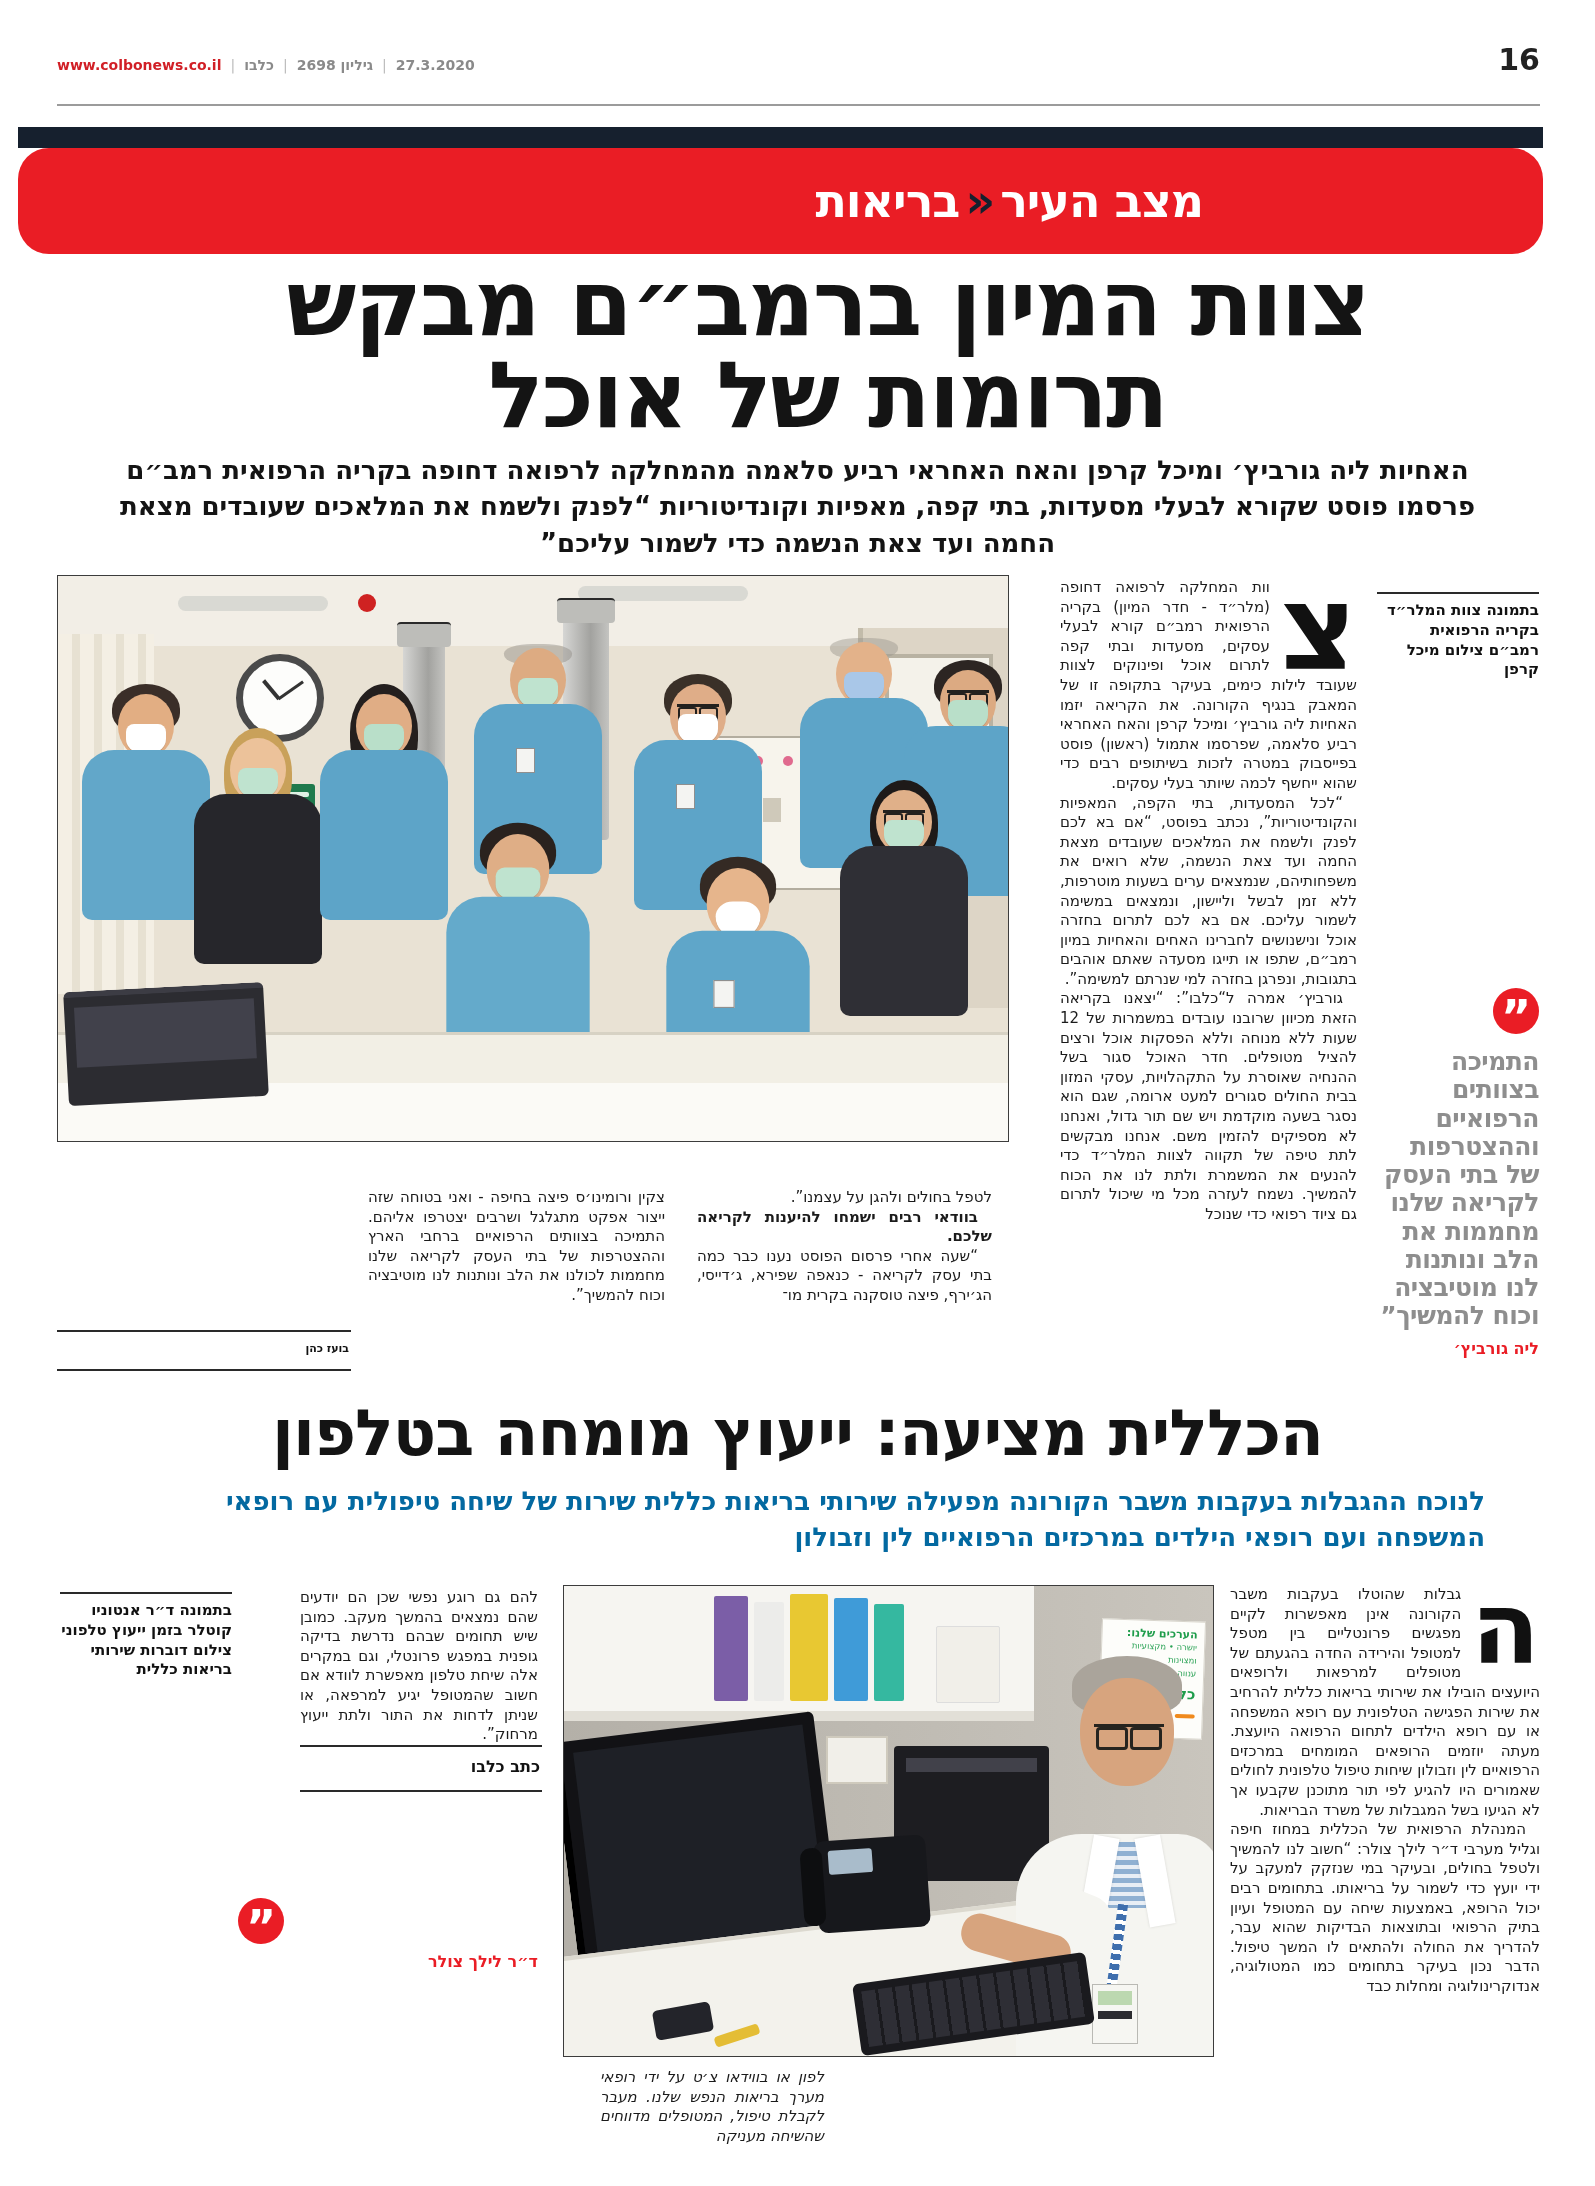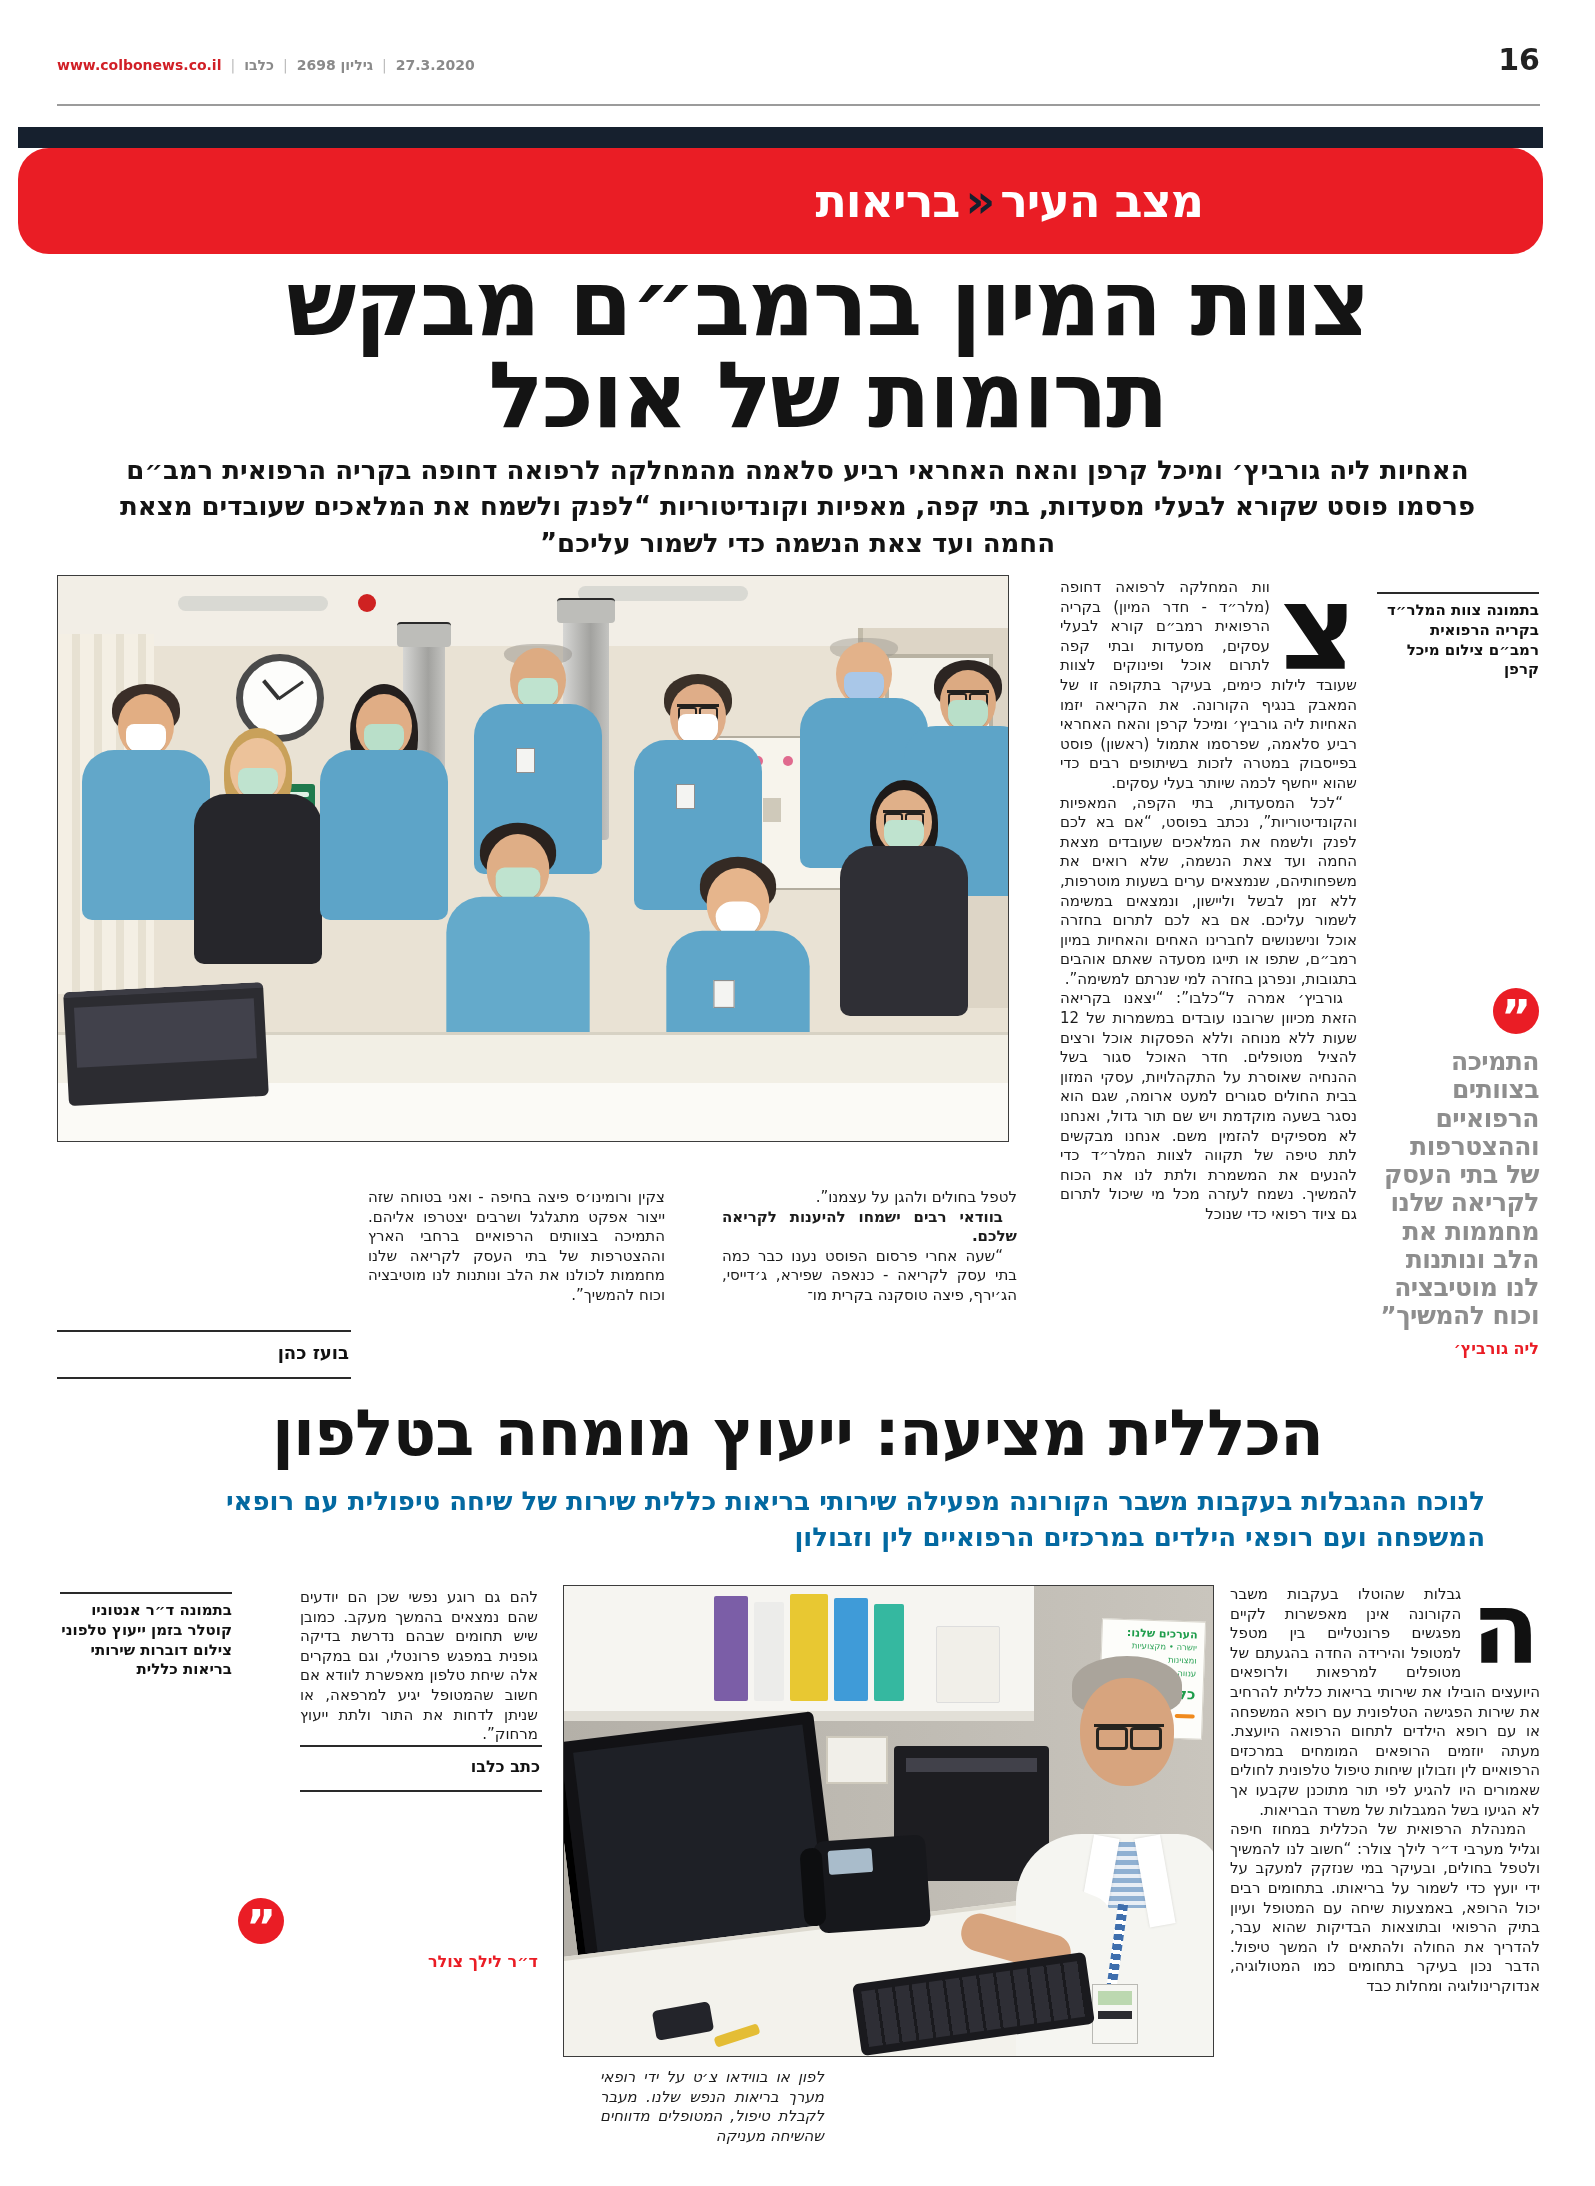--- a/index.html
+++ b/index.html
@@ -74,25 +74,25 @@
   .a1-col{position:absolute;top:578px;left:1060px;width:297px;height:766px;overflow:hidden;}
   .dc{float:right;font-size:118px;line-height:.78;font-weight:bold;margin:4px 0 0 10px;color:#111;}
   .dc2{float:right;font-size:100px;line-height:.8;font-weight:bold;margin:4px 0 0 10px;color:#111;}
   .cap{direction:rtl;font-weight:bold;font-size:15px;line-height:1.32;border-top:2px solid #2a2a2a;padding-top:7px;color:#111;}
   .cap1{position:absolute;top:592px;left:1377px;width:162px;}
   .pq{direction:rtl;}
   .pq-icon{width:46px;height:46px;border-radius:50%;background:#ea1d25;color:#fff;font-size:46px;line-height:58px;text-align:center;font-weight:bold;}
   .pq-text{margin-top:14px;color:#8e8e8e;font-weight:bold;font-size:25px;line-height:1.13;text-align:right;letter-spacing:-0.5px;}
   .pq-name{margin-top:8px;color:#ea1d25;font-weight:bold;font-size:16px;text-align:right;}
   .pq1{position:absolute;top:988px;left:1377px;width:162px;}
-  .a1-bottom-right{position:absolute;top:1188px;left:722px;width:295px;}
+  .a1-bottom-right{position:absolute;top:1188px;left:697px;width:295px;}
   .a1-bottom-mid{position:absolute;top:1188px;left:368px;width:297px;}
   .a1-bottom-left{position:absolute;top:1200px;left:57px;width:290px;}
   .bold-line{font-weight:bold;}
-  .byline{border-top:2px solid #2a2a2a;border-bottom:2px solid #2a2a2a;padding:10px 2px 14px;text-align:right;font-weight:bold;font-size:18px;direction:rtl;color:#111;}
+  .byline{border-top:2px solid #2a2a2a;border-bottom:2px solid #2a2a2a;padding:10px 2px 14px;text-align:right;font-weight:bold;font-size:11px;direction:rtl;color:#111;}
   .byline1{position:absolute;top:1330px;left:57px;width:290px;}
 
   
   .h2-block{position:absolute;top:1396px;left:60px;right:60px;text-align:center;direction:rtl;font-weight:bold;font-size:64px;letter-spacing:-1px;color:#141414;}
   .lede2{position:absolute;top:1483px;left:110px;right:110px;text-align:right;direction:rtl;font-weight:bold;font-size:26px;line-height:1.4;color:#0369a1;}
   .a2-col{position:absolute;top:1585px;left:1230px;width:310px;height:601px;overflow:hidden;}
   .photo2{position:absolute;top:1585px;left:563px;width:649px;height:470px;border:1px solid #3c3c3c;overflow:hidden;background:linear-gradient(90deg,#b4b0a8,#c9c5bd);}
   .a2-side{position:absolute;top:1588px;left:300px;width:238px;}
   .byline2{position:absolute;top:1745px;left:300px;width:238px;font-size:16px;}
   .cap2{position:absolute;top:1592px;left:60px;width:172px;}

